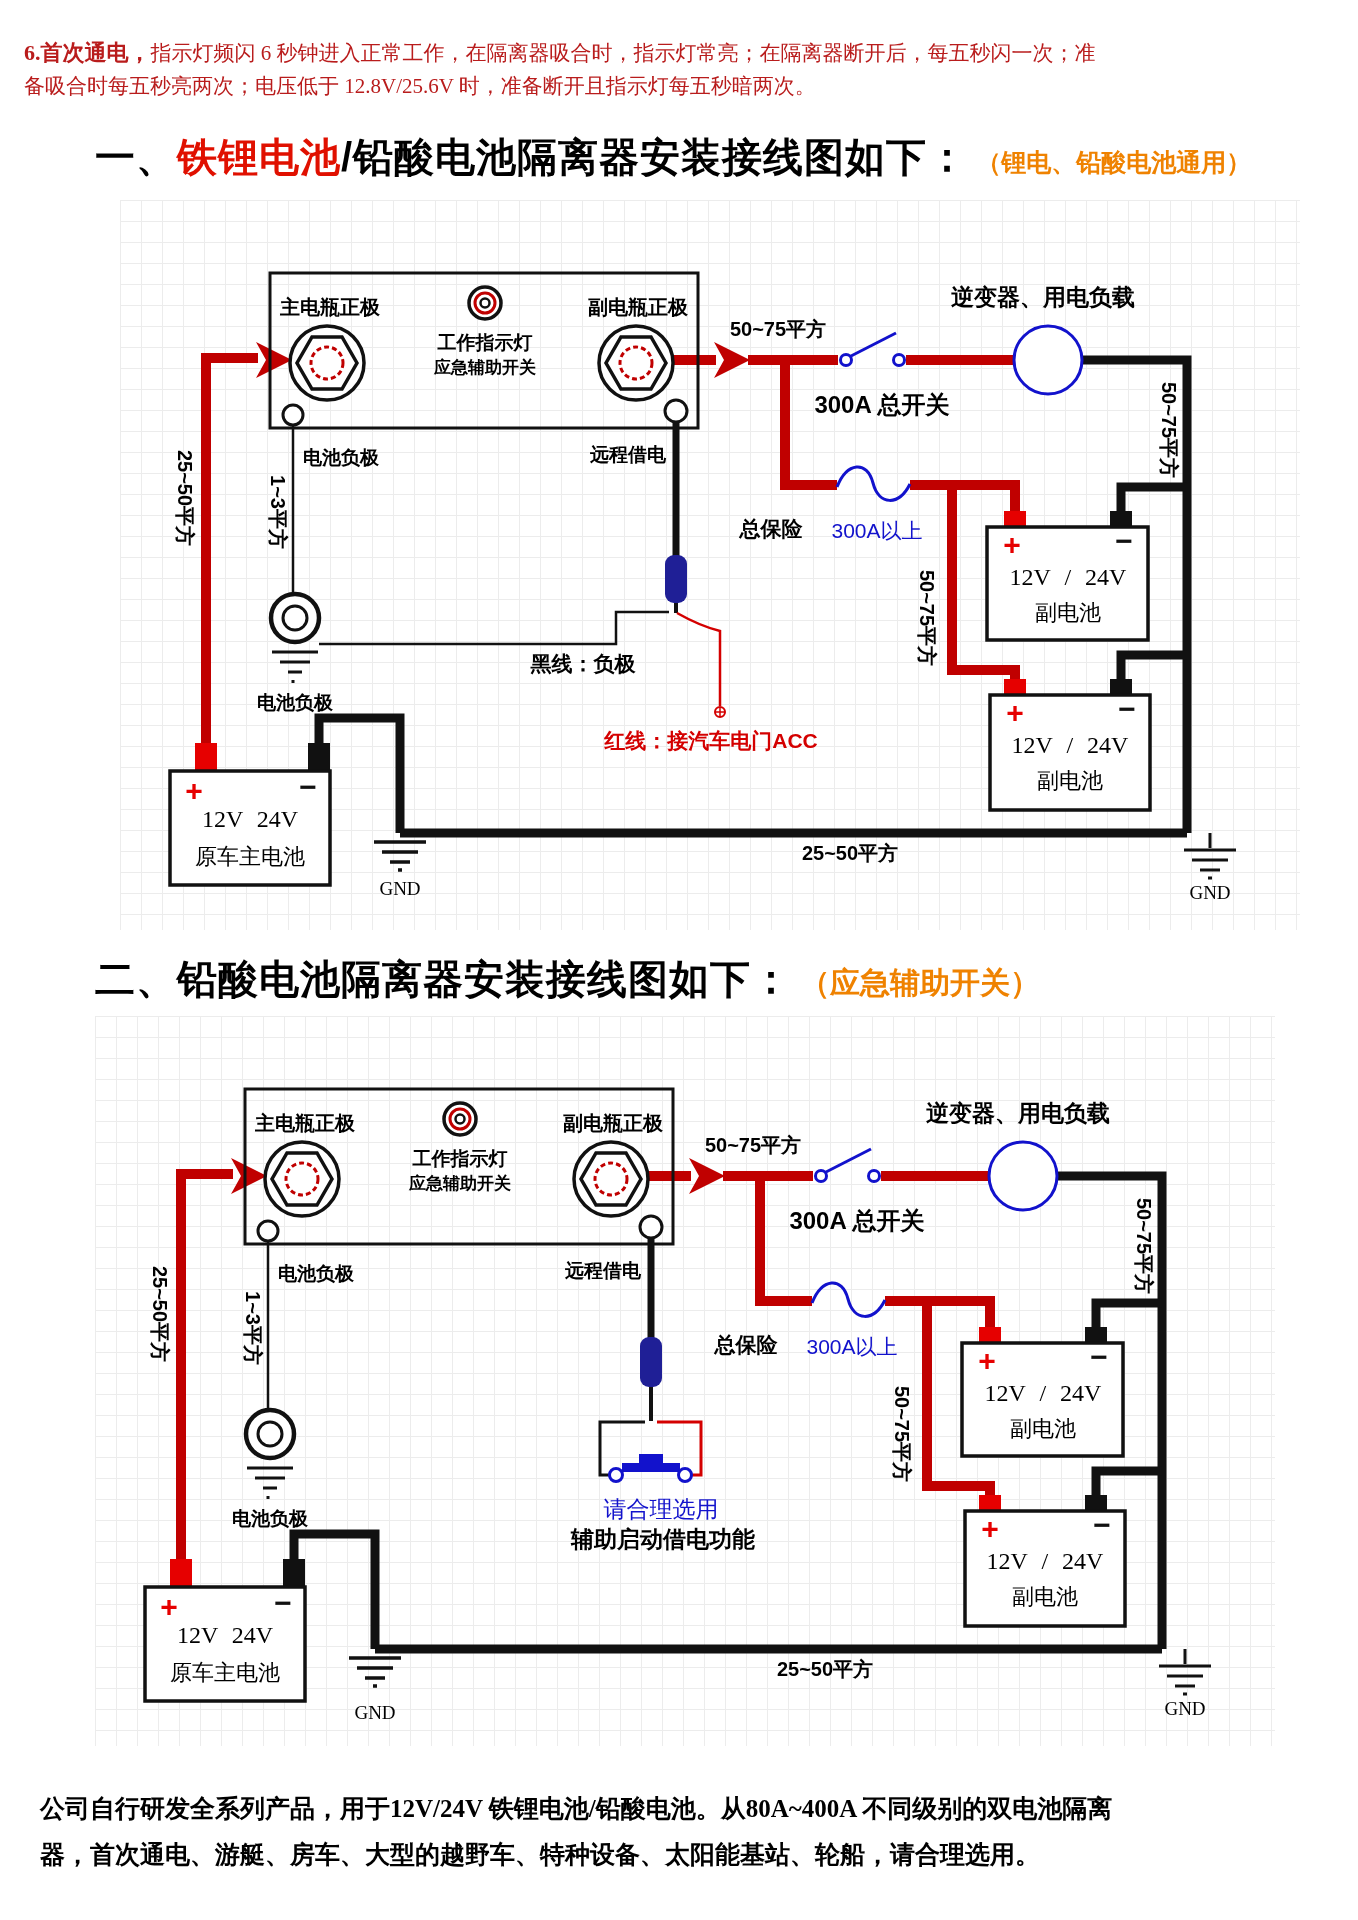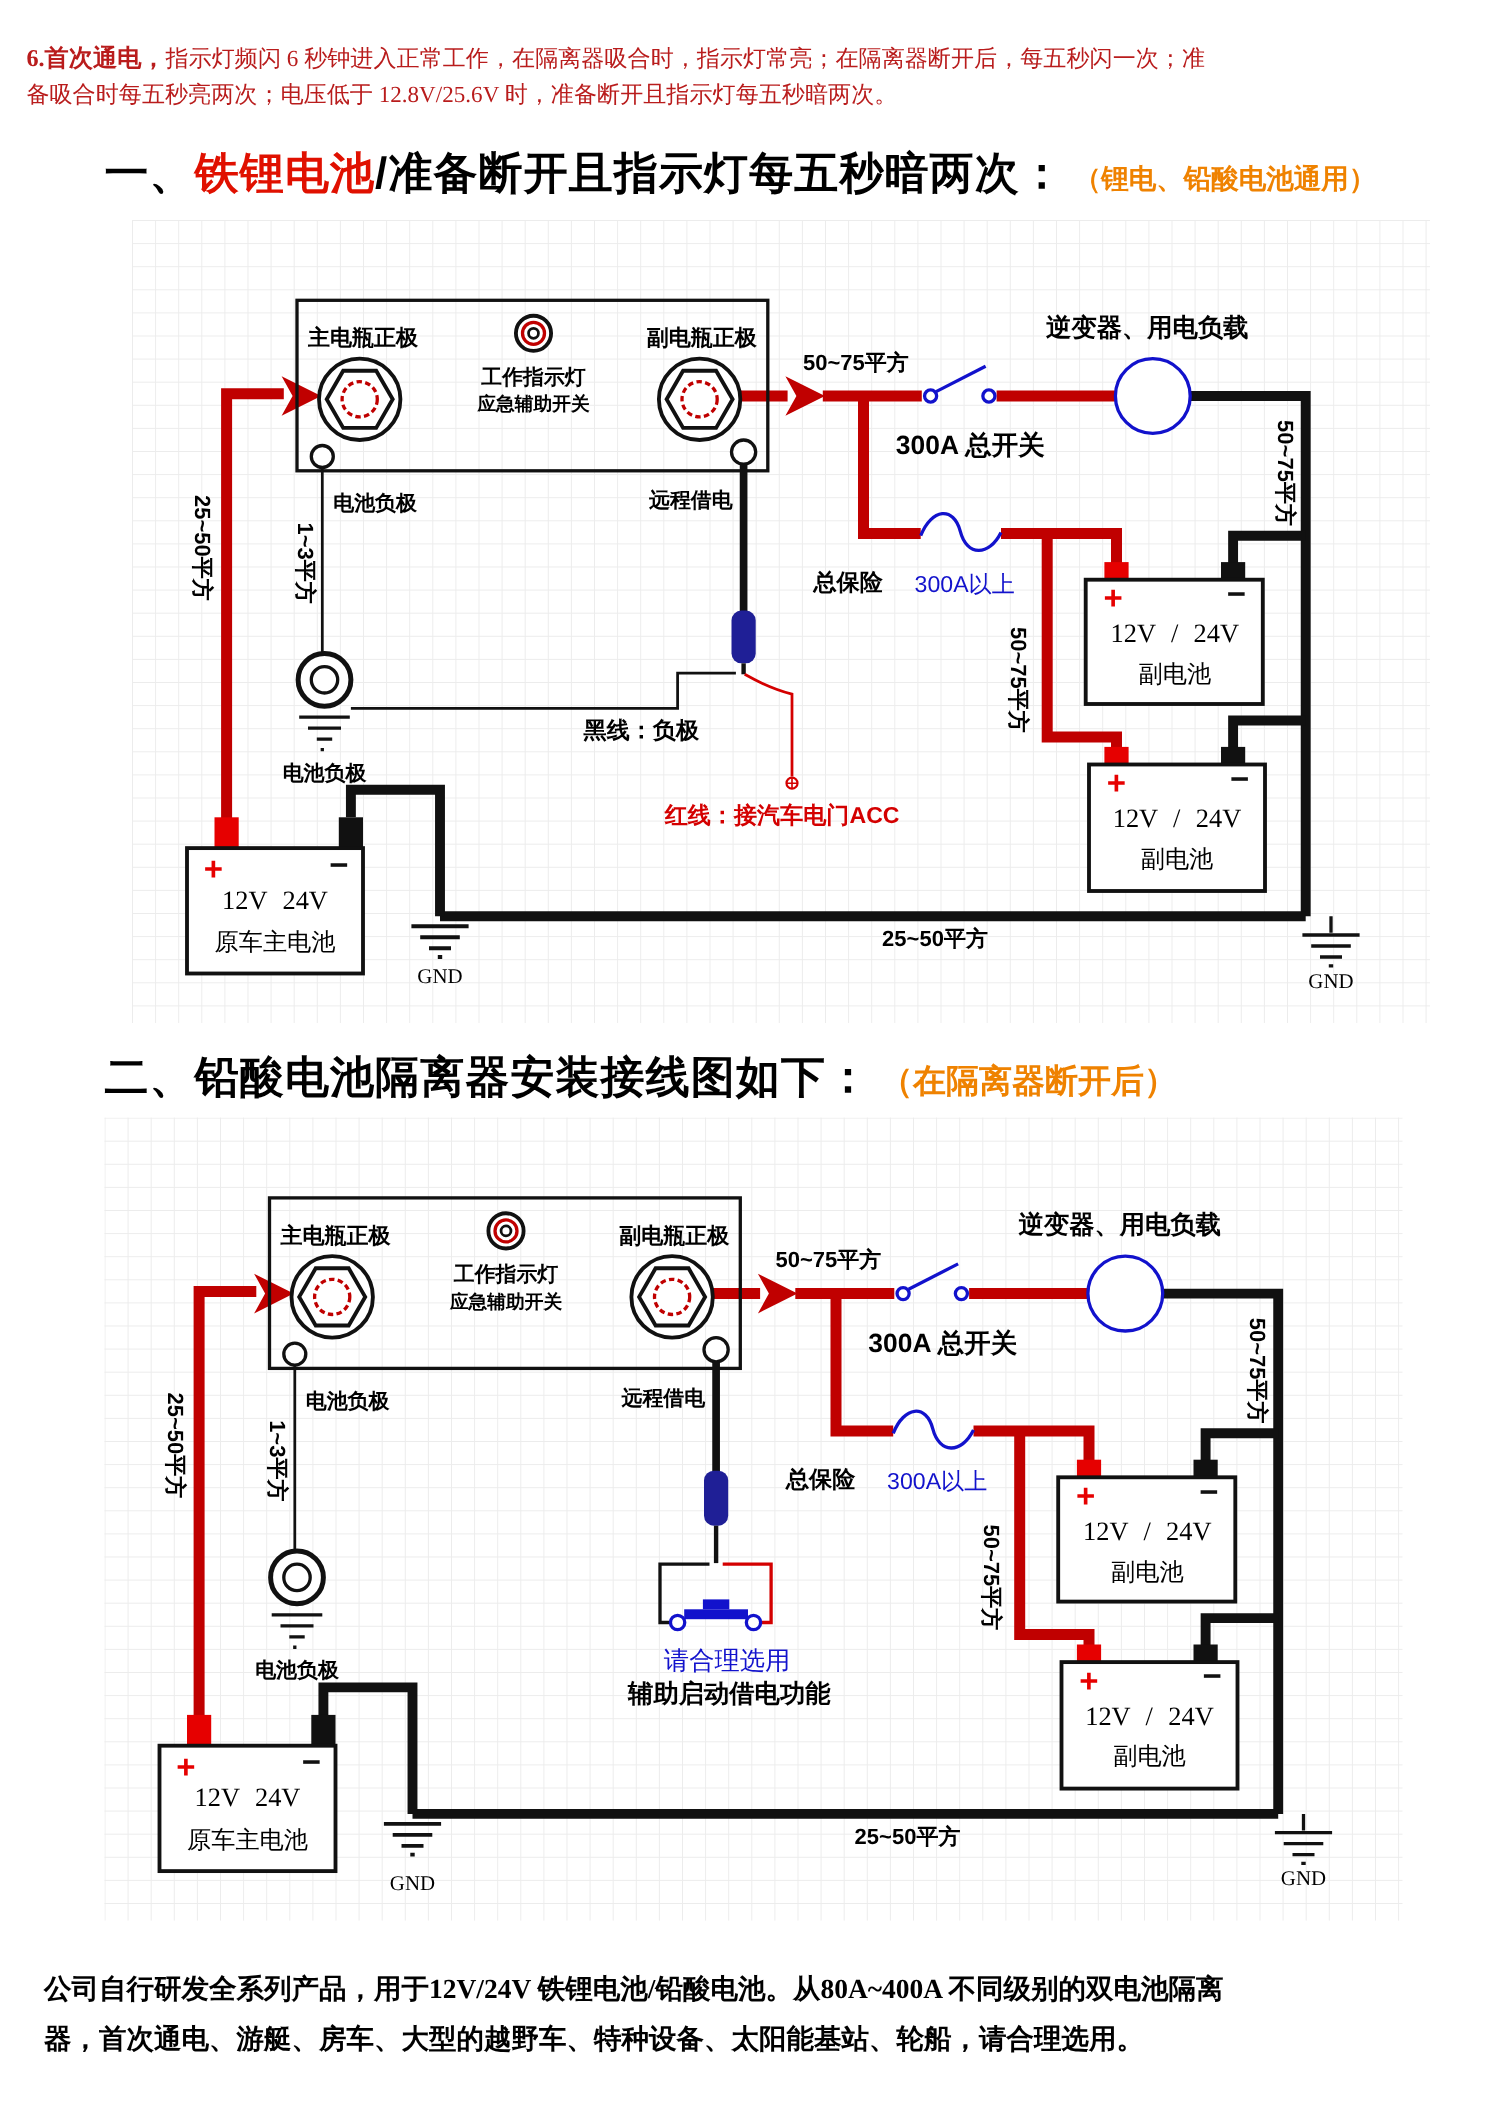--- a/index.html
+++ b/index.html
@@ -35,21 +35,21 @@
           font-weight:bold;font-size:25px;line-height:1.85;color:#000;}
 </style>
 </head>
 <body>
 
 <div class="intro">
   <b>6.首次通电，</b><span>指示灯频闪 6 秒钟进入正常工作，在隔离器吸合时，指示灯常亮；在隔离器断开后，每五秒闪一次；准备吸合时每五秒亮两次；电压低于 12.8V/25.6V 时，准备断开且指示灯每五秒暗两次。</span>
 </div>
 
 <div class="heading" style="left:95px;top:130px;">
-  <span class="h-num">一、</span><span class="h-red" style="color:#e01000;">铁锂电池</span><span class="h-rest">/准备断开且指示灯每五秒暗两次：</span><span class="h-note" style="color:#ef8200;font-size:25px;">（锂电、铅酸电池通用）</span>
+  <span class="h-num">一、</span><span class="h-red" style="color:#e01000;">铁锂电池</span><span class="h-rest">/铅酸电池隔离器安装接线图如下：</span><span class="h-note" style="color:#ef8200;font-size:25px;">（锂电、铅酸电池通用）</span>
 </div>
 
 <div class="diagram" style="left:120px;top:200px;">
   <svg class="dsvg" width="1180" height="730" viewBox="0 0 1180 730">
 
     <g stroke="#c00000" stroke-width="10" fill="none">
       <path d="M86,545 V158 H138"></path>
       <path d="M553,160 H596"></path>
       <path d="M628,160 H718"></path>
       <path d="M786,160 H894"></path>
@@ -175,21 +175,21 @@
   <div class="cl bat-v" style="left:948px;top:364px;">12V / 24V</div>
   <div class="cl bat-n" style="left:948px;top:398px;">副电池</div>
 
   <div class="cl plus" style="left:895px;top:498px;">+</div>
   <div class="cl minus" style="left:1007px;top:494px;">−</div>
   <div class="cl bat-v" style="left:950px;top:532px;">12V / 24V</div>
   <div class="cl bat-n" style="left:950px;top:566px;">副电池</div>
 </div>
 
 <div class="heading" style="left:95px;top:952px;">
-  <span class="h-num">二、</span><span class="h-rest">铅酸电池隔离器安装接线图如下：</span><span class="h-note" style="color:#ef8200;font-size:30px;">（在隔离器断开后）</span>
+  <span class="h-num">二、</span><span class="h-rest">铅酸电池隔离器安装接线图如下：</span><span class="h-note" style="color:#ef8200;font-size:30px;">（应急辅助开关）</span>
 </div>
 
 <div class="diagram" style="left:95px;top:1016px;">
   <svg class="dsvg" width="1180" height="730" viewBox="0 0 1180 730">
 
     <g stroke="#c00000" stroke-width="10" fill="none">
       <path d="M86,545 V158 H138"></path>
       <path d="M553,160 H596"></path>
       <path d="M628,160 H718"></path>
       <path d="M786,160 H894"></path>

